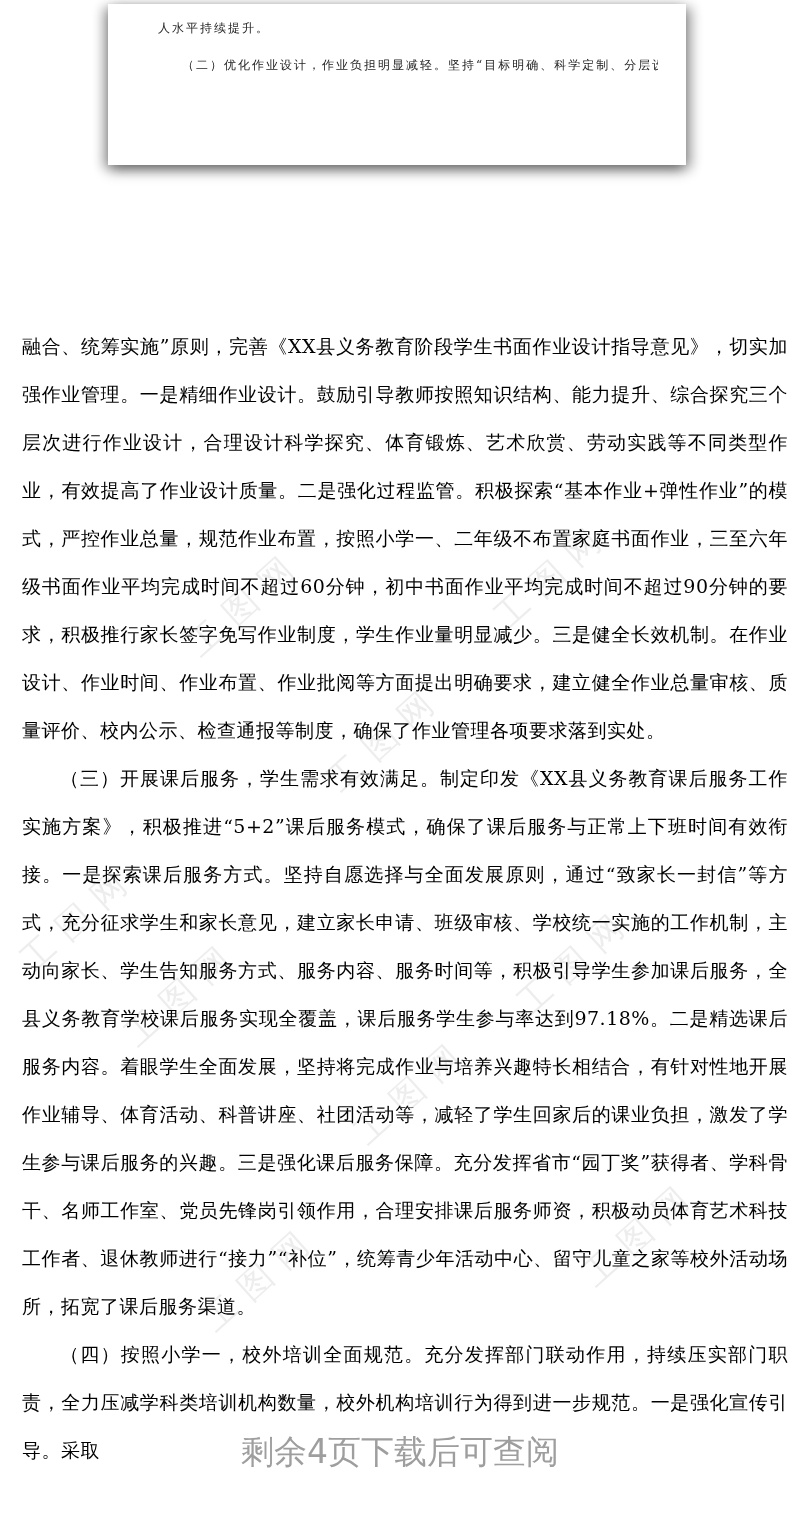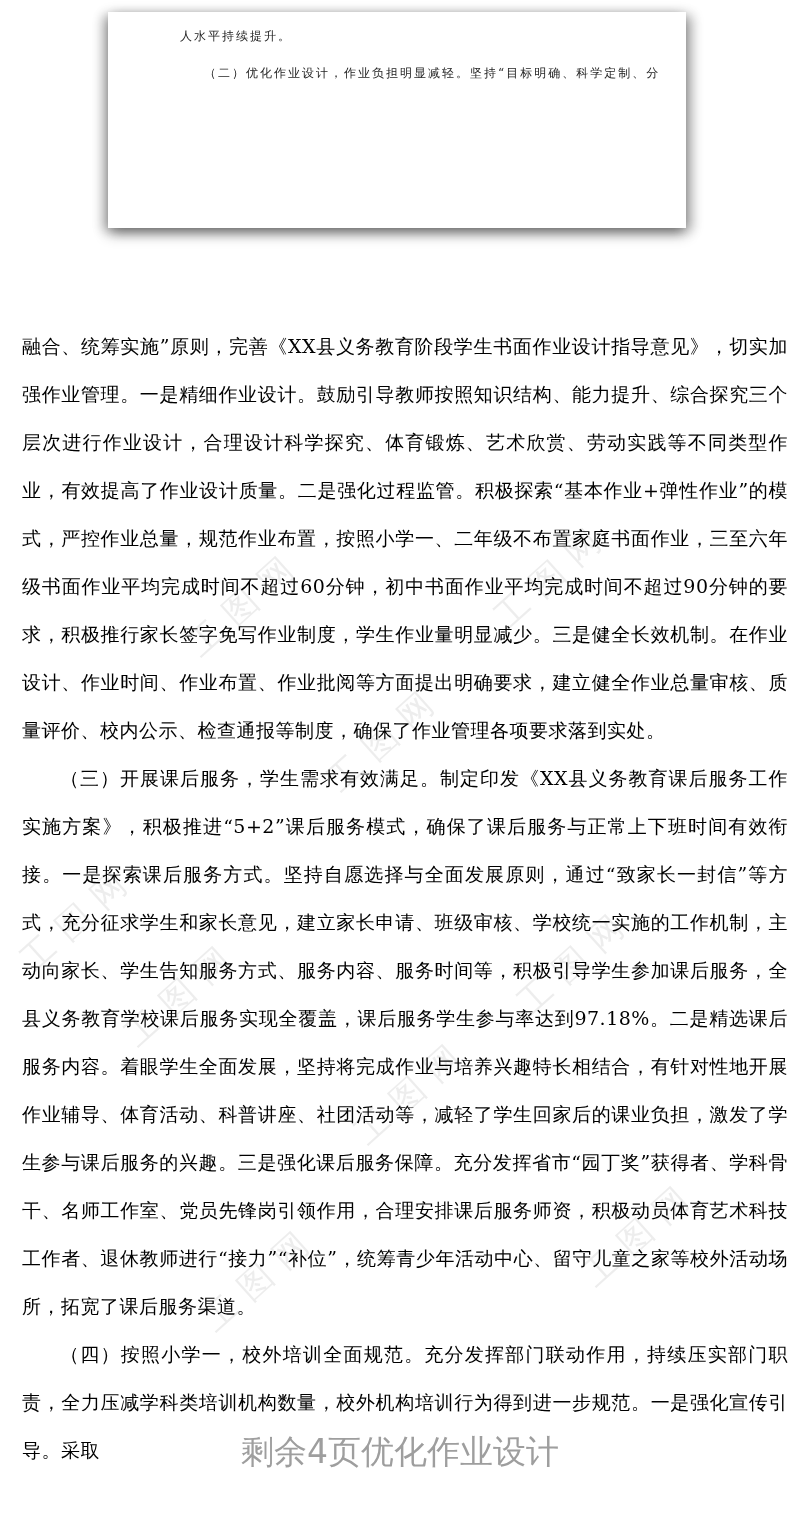--- a/index.html
+++ b/index.html
@@ -11,28 +11,28 @@
     position: relative;
     width: 800px;
     height: 1528px;
     overflow: hidden;
     font-family: "DejaVu Serif", serif;
   }
 
   
   .preview-card {
     position: absolute;
-    top: 12px;
+    top: 4px;
     left: 108px;
     width: 578px;
-    height: 216px;
+    height: 161px;
     background: #ffffff;
     box-shadow: 0 5px 13px rgba(0,0,0,0.45), 7px 3px 11px rgba(0,0,0,0.18), -6px 3px 10px rgba(0,0,0,0.16);
     box-sizing: border-box;
-    padding: 6px 28px 0 72px;
+    padding: 6px 28px 0 50px;
     z-index: 3;
   }
   .card-line {
     font-size: 12px;
     line-height: 37px;
     color: #242424;
     letter-spacing: 2px;
     white-space: nowrap;
     overflow: hidden;
   }
@@ -107,14 +107,14 @@
 </div>
 
 <div class="doc-body">
   <p>融合、统筹实施”原则，完善《XX县义务教育阶段学生书面作业设计指导意见》，切实加强作业管理。一是精细作业设计。鼓励引导教师按照知识结构、能力提升、综合探究三个层次进行作业设计，合理设计科学探究、体育锻炼、艺术欣赏、劳动实践等不同类型作业，有效提高了作业设计质量。二是强化过程监管。积极探索“基本作业+弹性作业”的模式，严控作业总量，规范作业布置，按照小学一、二年级不布置家庭书面作业，三至六年级书面作业平均完成时间不超过60分钟，初中书面作业平均完成时间不超过90分钟的要求，积极推行家长签字免写作业制度，学生作业量明显减少。三是健全长效机制。在作业设计、作业时间、作业布置、作业批阅等方面提出明确要求，建立健全作业总量审核、质量评价、校内公示、检查通报等制度，确保了作业管理各项要求落到实处。</p>
   <p class="indent">（三）开展课后服务，学生需求有效满足。制定印发《XX县义务教育课后服务工作实施方案》，积极推进“5+2”课后服务模式，确保了课后服务与正常上下班时间有效衔接。一是探索课后服务方式。坚持自愿选择与全面发展原则，通过“致家长一封信”等方式，充分征求学生和家长意见，建立家长申请、班级审核、学校统一实施的工作机制，主动向家长、学生告知服务方式、服务内容、服务时间等，积极引导学生参加课后服务，全县义务教育学校课后服务实现全覆盖，课后服务学生参与率达到97.18%。二是精选课后服务内容。着眼学生全面发展，坚持将完成作业与培养兴趣特长相结合，有针对性地开展作业辅导、体育活动、科普讲座、社团活动等，减轻了学生回家后的课业负担，激发了学生参与课后服务的兴趣。三是强化课后服务保障。充分发挥省市“园丁奖”获得者、学科骨干、名师工作室、党员先锋岗引领作用，合理安排课后服务师资，积极动员体育艺术科技工作者、退休教师进行“接力”“补位”，统筹青少年活动中心、留守儿童之家等校外活动场所，拓宽了课后服务渠道。</p>
   <p class="indent">（四）按照小学一，校外培训全面规范。充分发挥部门联动作用，持续压实部门职责，全力压减学科类培训机构数量，校外机构培训行为得到进一步规范。一是强化宣传引导。采取</p>
 </div>
 
 <div class="footer-bar">
   <span>剩余4页</span>
-  <span>优化作业设计</span>
+  <span>下载后可查阅</span>
 </div>
 
 </body></html>

